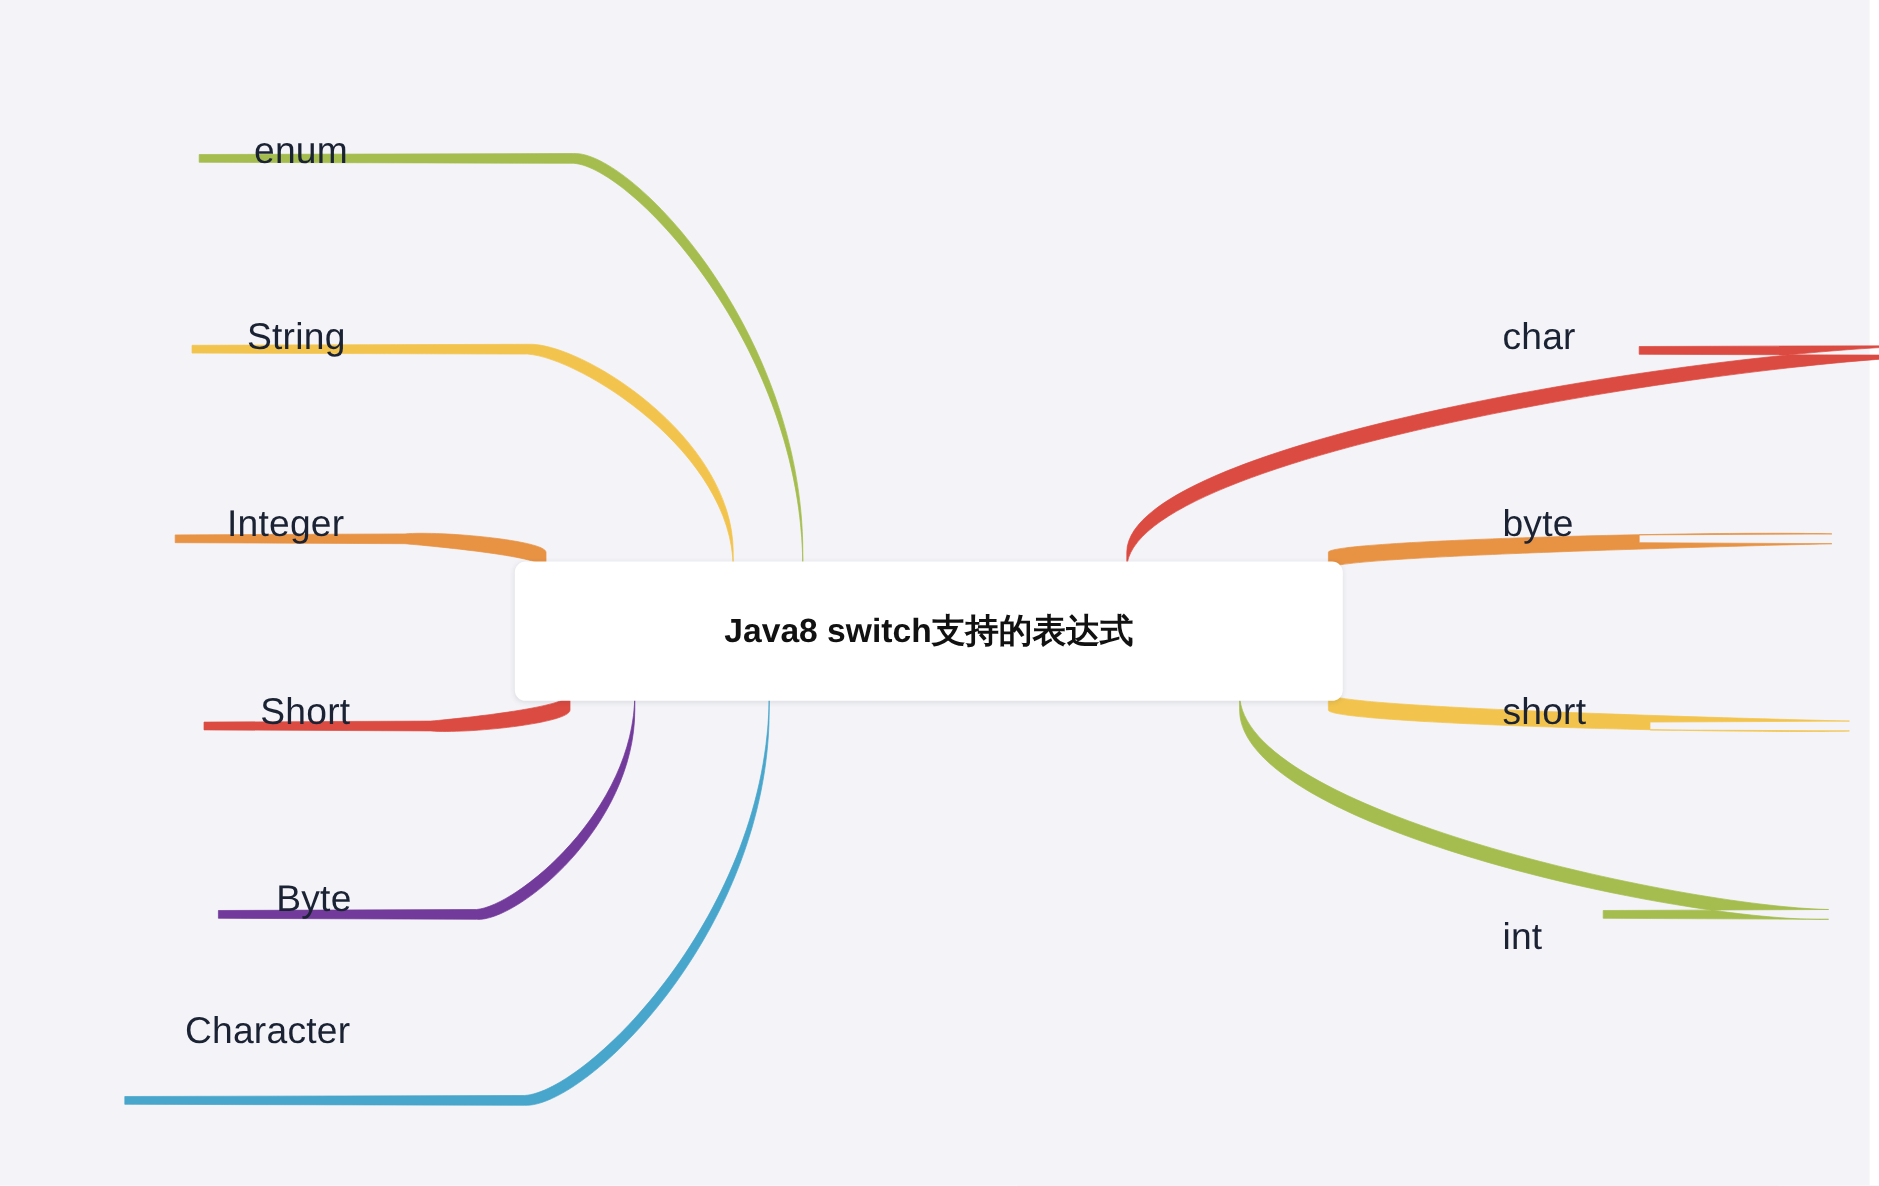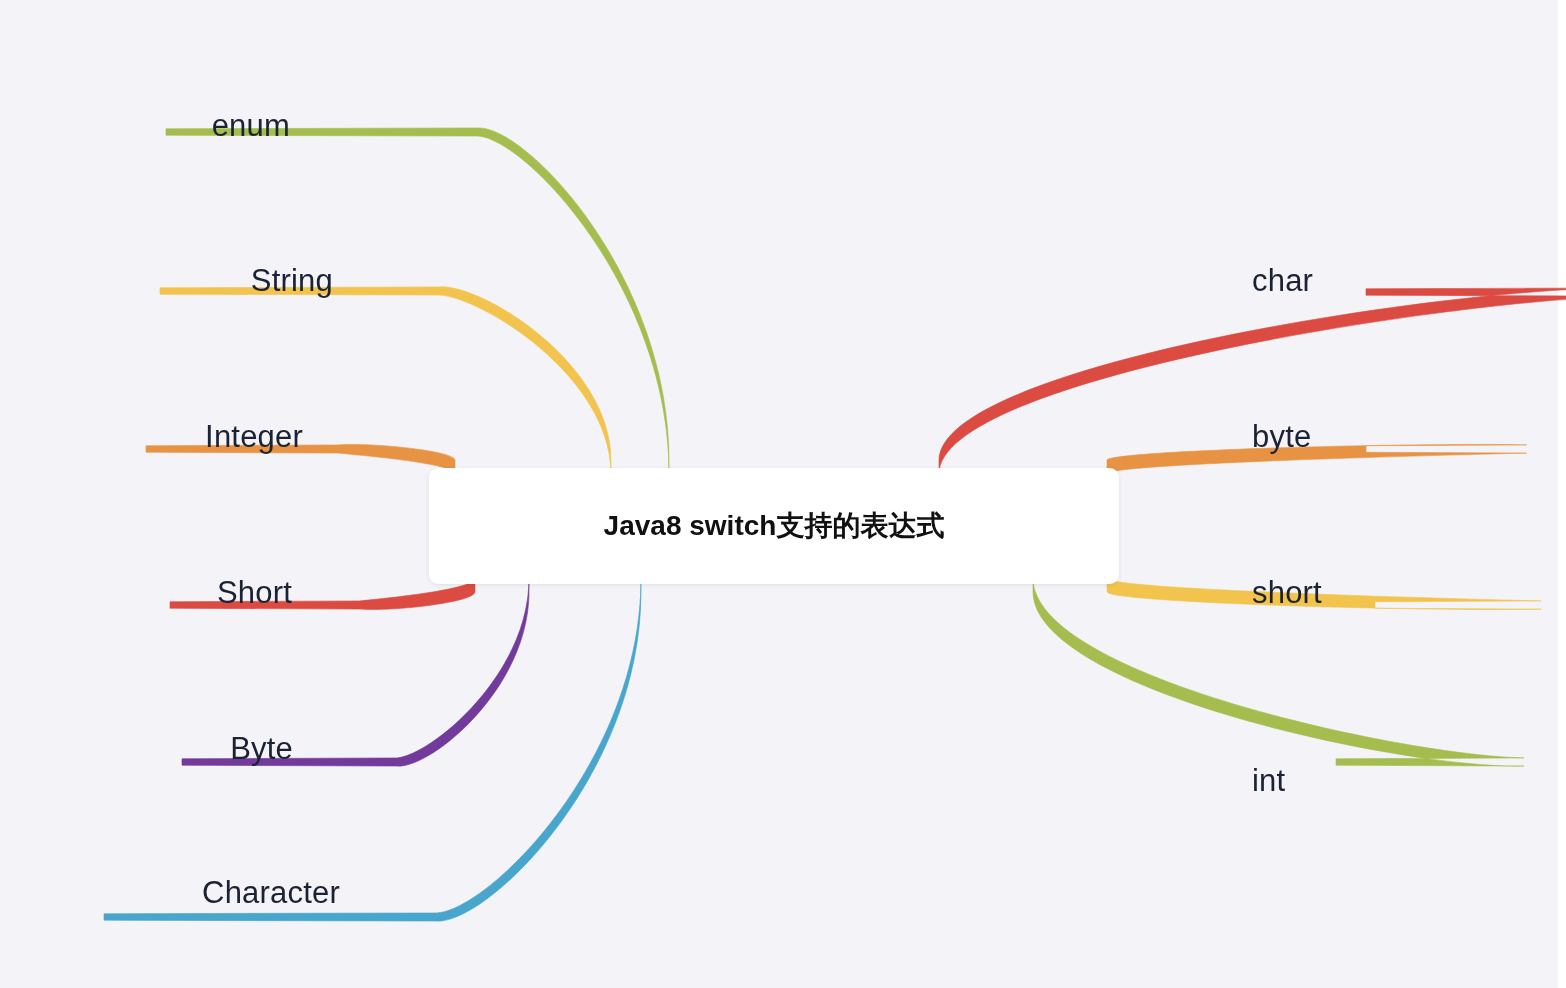--- a/index.html
+++ b/index.html
@@ -78,25 +78,25 @@
         <path d="M 104 913.75 L 436.94 912.91 C 487.955 910.25 641 760.85 641 578.25 L 641 591.75 C 641 774.35 487.955 923.75 436.94 921.09 L 104 920.25 Z" fill="#48a6cc" stroke="#48a6cc" stroke-width="0.6" stroke-linejoin="round"></path>
         <path d="M 1366 288.75 L 1630.74 287.91 C 1457.805 285.25 939 364 939 460.25 L 939 473.75 C 939 377.5 1457.805 298.75 1630.74 296.09 L 1366 295.25 Z" fill="#dc4b42" stroke="#dc4b42" stroke-width="0.6" stroke-linejoin="round"></path>
         <path d="M 1366 445.75 L 1526.58 444.91 C 1421.685 442.25 1107 450.35 1107 460.25 L 1107 473.75 C 1107 463.85 1421.685 455.75 1526.58 453.09 L 1366 452.25 Z" fill="#e89344" stroke="#e89344" stroke-width="0.6" stroke-linejoin="round"></path>
         <path d="M 1375 601.75 L 1541.16 600.91 C 1432.6200000000001 598.25 1107 589.25 1107 578.25 L 1107 591.75 C 1107 602.75 1432.6200000000001 611.75 1541.16 609.09 L 1375 608.25 Z" fill="#f2c44e" stroke="#f2c44e" stroke-width="0.6" stroke-linejoin="round"></path>
         <path d="M 1336 758.75 L 1523.86 757.91 C 1401.145 755.25 1033 675.6 1033 578.25 L 1033 591.75 C 1033 689.1 1401.145 768.75 1523.86 766.09 L 1336 765.25 Z" fill="#a4bd4e" stroke="#a4bd4e" stroke-width="0.6" stroke-linejoin="round"></path>
       </g>
   </svg>
 
   <div id="labels-left">
       <div class="node-label align-right" style="top: 110px; left: 0px; width: 290px;"><span>enum</span></div>
-      <div class="node-label align-right" style="top: 265px; left: 0px; width: 288px; padding-left: 45px;"><span>String</span></div>
-      <div class="node-label align-right" style="top: 421px; left: 16px; width: 287px;"><span>Integer</span></div>
+      <div class="node-label align-right" style="top: 265px; left: 0px; width: 288px;"><span>String</span></div>
+      <div class="node-label align-right" style="top: 421px; left: 0px; width: 287px;"><span>Integer</span></div>
       <div class="node-label align-right" style="top: 577px; left: 0px; width: 292px;"><span>Short</span></div>
       <div class="node-label align-right" style="top: 733px; left: 0px; width: 293px;"><span>Byte</span></div>
-      <div class="node-label align-right" style="top: 877px; left: 0px; width: 292px; padding-left: 48px;"><span>Character</span></div>
+      <div class="node-label align-right" style="top: 843px; left: 0px; width: 292px;"><span>Character</span></div>
     </div>
   <div id="labels-right">
       <div class="node-label align-left" style="top: 265px; left: 1252px;"><span>char</span></div>
       <div class="node-label align-left" style="top: 421px; left: 1252px;"><span>byte</span></div>
       <div class="node-label align-left" style="top: 577px; left: 1252px;"><span>short</span></div>
       <div class="node-label align-left" style="top: 733px; left: 1252px; margin-top: 32px;"><span>int</span></div>
     </div>
 
   <div id="central-node" style="background: rgb(255, 255, 255);">
     <span id="central-node-title" style="color: rgb(17, 17, 17);">Java8 switch支持的表达式</span>

